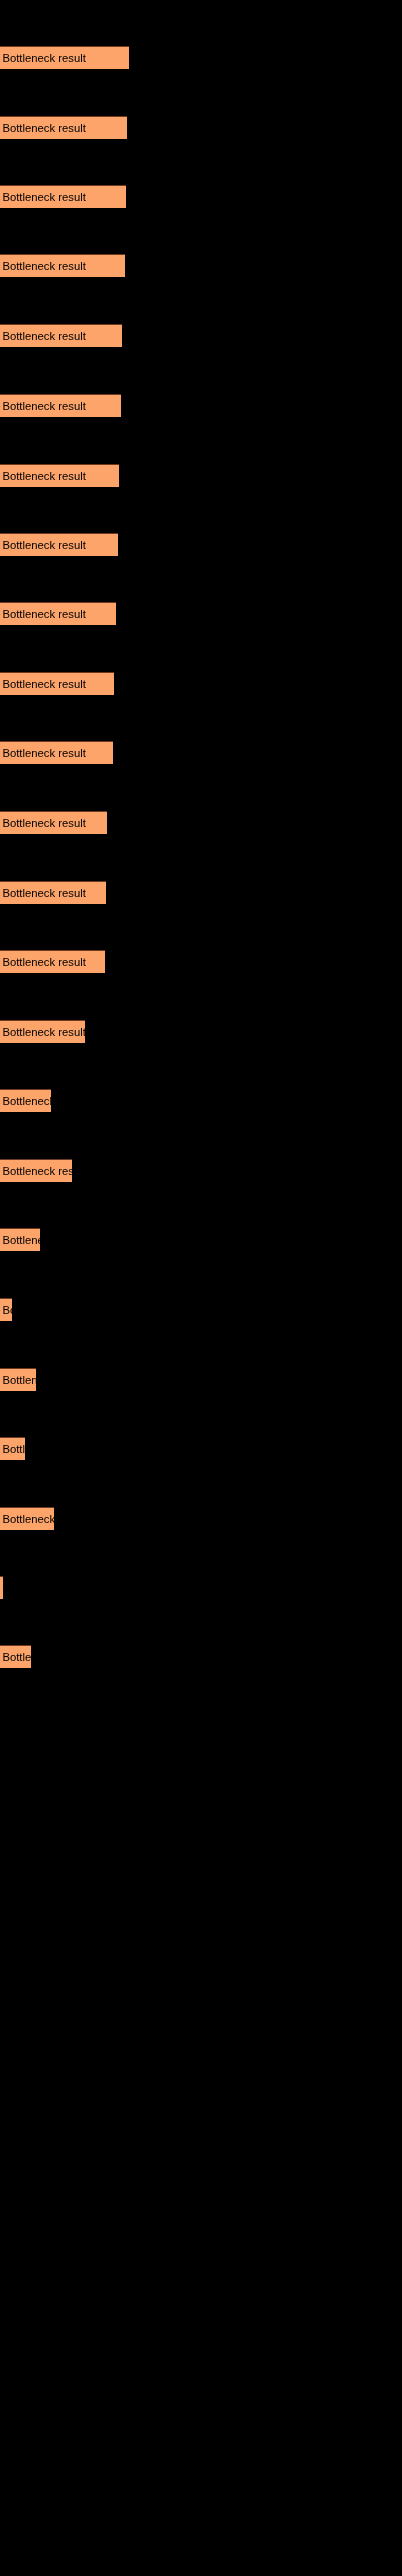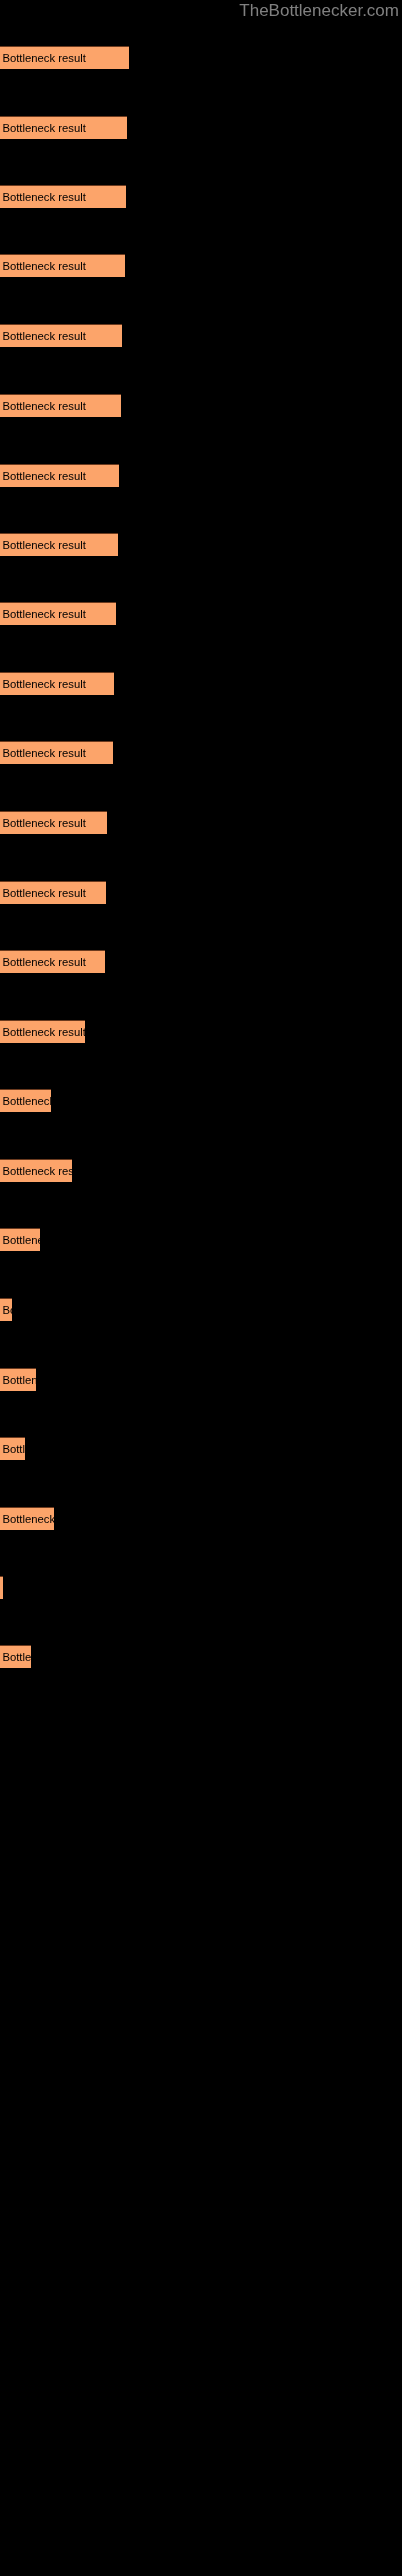--- a/index.html
+++ b/index.html
@@ -67,21 +67,20 @@
     color: #000000;
     white-space: nowrap;
     font-family: "Liberation Sans", sans-serif;
   }
 </style>
 </head>
 <body>
 
 <div id="chart-root">
 
-  <div class="watermark">TheBottlenecker.com</div>
 
   <div class="bars-layer">
       <div class="bar-row" style="top: 46px;">
         <div class="bar" style="width: 129px; background: rgb(252, 164, 106); border-top-color: rgb(107, 58, 30);">
           <span class="bar-label" style="color: rgb(0, 0, 0);">Bottleneck result</span>
         </div>
       </div>
       <div class="bar-row" style="top: 116px;">
         <div class="bar" style="width: 127px; background: rgb(252, 164, 106); border-top-color: rgb(107, 58, 30);">
           <span class="bar-label" style="color: rgb(0, 0, 0);">Bottleneck result</span>

